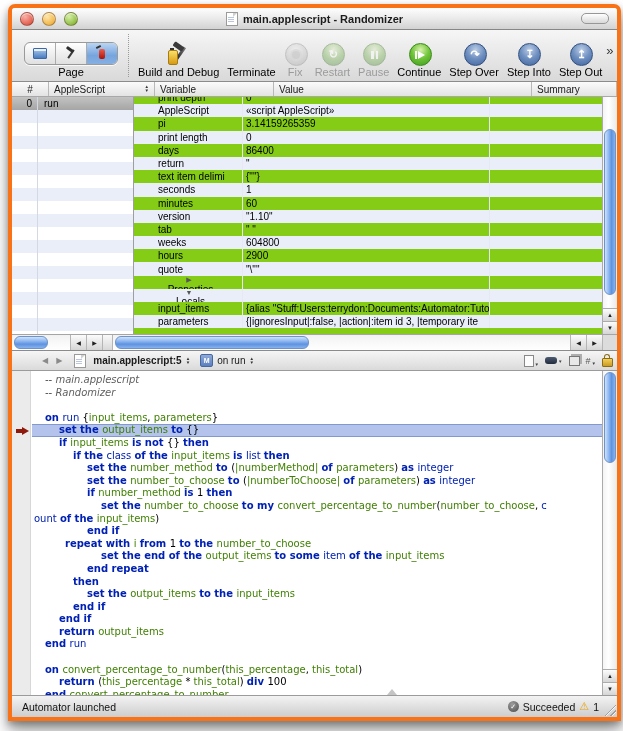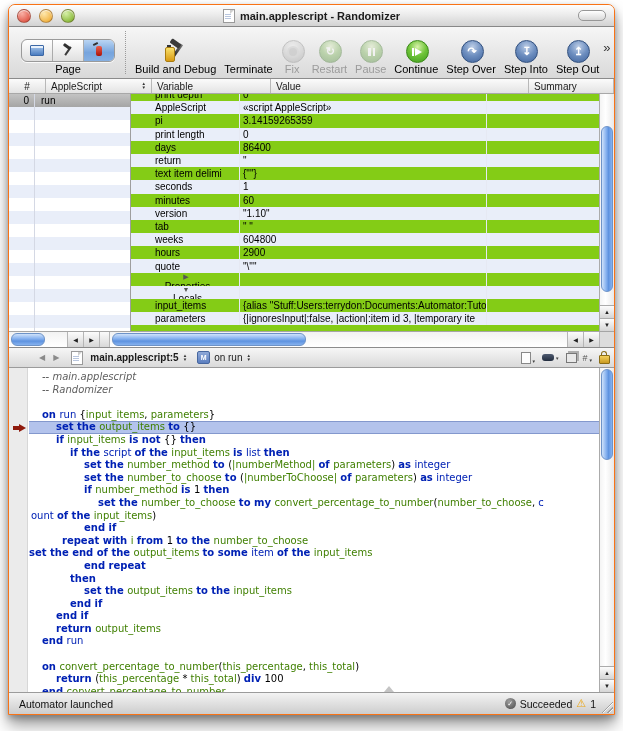--- a/index.html
+++ b/index.html
@@ -1,19 +1,19 @@
 <!DOCTYPE html>
 <html><head>
 <meta charset="utf-8">
 <style>
   html,body{margin:0;padding:0;}
   body{width:623px;height:731px;background:#fff;position:relative;overflow:hidden;
        font-family:"Liberation Sans",sans-serif;-webkit-font-smoothing:antialiased;}
   .window{position:absolute;left:8px;top:4px;width:605px;height:709px;
-    border:1px solid #f97316;border-radius:7px 7px 0 0;overflow:hidden;
+    border:4px solid #f97316;border-radius:7px 7px 0 0;overflow:hidden;
     box-shadow:0 10px 16px rgba(0,0,0,.4),0 3px 6px rgba(0,0,0,.25);
     display:flex;flex-direction:column;background:#ececec;}
 
   
   .titlebar{height:21px;flex:none;position:relative;display:flex;align-items:center;padding:0 8px;
     background:linear-gradient(#fefefe,#ececec 45%,#d2d2d2);border-bottom:1px solid #878787;}
   .traffic{display:flex;gap:8px;z-index:2;}
   .light{width:12px;height:12px;border-radius:50%;border:1px solid rgba(60,30,20,.35);
     box-shadow:inset 0 1px 1px rgba(255,255,255,.75);}
   .light.r{background:radial-gradient(circle at 35% 30%,#f9b0a5,#d93f2e);}
@@ -587,29 +587,29 @@
   <div class="editor">
     <div class="gutter"></div>
     <div class="code-wrap">
       <div class="code-lines">
           <div class="cline" style="padding-left: 13px;"><span class="seg-c">-- main.applescript</span></div>
           <div class="cline" style="padding-left: 13px;"><span class="seg-c">-- Randomizer</span></div>
           <div class="cline"></div>
           <div class="cline" style="padding-left: 13px;"><span class="seg-k">on </span><span class="seg-t">run </span><span class="seg-p">{</span><span class="seg-v">input_items</span><span class="seg-p">, </span><span class="seg-v">parameters</span><span class="seg-p">}</span></div>
           <div class="cline hl" style="padding-left: 27px;"><span class="exec-arrow"></span><span class="seg-k">set the </span><span class="seg-v">output_items </span><span class="seg-k">to </span><span class="seg-p">{}</span></div>
           <div class="cline" style="padding-left: 27px;"><span class="seg-k">if </span><span class="seg-v">input_items </span><span class="seg-k">is not </span><span class="seg-p">{} </span><span class="seg-k">then</span></div>
-          <div class="cline" style="padding-left: 41px;"><span class="seg-k">if the </span><span class="seg-t">script </span><span class="seg-k">of the </span><span class="seg-v">input_items </span><span class="seg-k">is </span><span class="seg-t">list </span><span class="seg-k">then</span></div>
+          <div class="cline" style="padding-left: 41px;"><span class="seg-k">if the </span><span class="seg-t">class </span><span class="seg-k">of the </span><span class="seg-v">input_items </span><span class="seg-k">is </span><span class="seg-t">list </span><span class="seg-k">then</span></div>
           <div class="cline" style="padding-left: 55px;"><span class="seg-k">set the </span><span class="seg-v">number_method </span><span class="seg-k">to </span><span class="seg-p">(</span><span class="seg-v">|numberMethod| </span><span class="seg-k">of </span><span class="seg-v">parameters</span><span class="seg-p">) </span><span class="seg-k">as </span><span class="seg-t">integer</span></div>
           <div class="cline" style="padding-left: 55px;"><span class="seg-k">set the </span><span class="seg-v">number_to_choose </span><span class="seg-k">to </span><span class="seg-p">(</span><span class="seg-v">|numberToChoose| </span><span class="seg-k">of </span><span class="seg-v">parameters</span><span class="seg-p">) </span><span class="seg-k">as </span><span class="seg-t">integer</span></div>
           <div class="cline" style="padding-left: 55px;"><span class="seg-k">if </span><span class="seg-v">number_method </span><span class="seg-k">is </span><span class="seg-p">1 </span><span class="seg-k">then</span></div>
           <div class="cline" style="padding-left: 69px;"><span class="seg-k">set the </span><span class="seg-v">number_to_choose </span><span class="seg-k">to my </span><span class="seg-v">convert_percentage_to_number</span><span class="seg-p">(</span><span class="seg-v">number_to_choose</span><span class="seg-p">, </span><span class="seg-t">c</span></div>
           <div class="cline" style="padding-left: 2px;"><span class="seg-t">ount </span><span class="seg-k">of the </span><span class="seg-v">input_items</span><span class="seg-p">)</span></div>
           <div class="cline" style="padding-left: 55px;"><span class="seg-k">end if</span></div>
           <div class="cline" style="padding-left: 33px;"><span class="seg-k">repeat with </span><span class="seg-v">i </span><span class="seg-k">from </span><span class="seg-p">1 </span><span class="seg-k">to the </span><span class="seg-v">number_to_choose</span></div>
-          <div class="cline" style=""><span class="seg-k">set the end of the </span><span class="seg-v">output_items </span><span class="seg-k">to some </span><span class="seg-t">item </span><span class="seg-k">of the </span><span class="seg-v">input_items</span></div>
+          <div class="cline" style="padding-left: 69px;"><span class="seg-k">set the end of the </span><span class="seg-v">output_items </span><span class="seg-k">to some </span><span class="seg-t">item </span><span class="seg-k">of the </span><span class="seg-v">input_items</span></div>
           <div class="cline" style="padding-left: 55px;"><span class="seg-k">end repeat</span></div>
           <div class="cline" style="padding-left: 41px;"><span class="seg-k">then</span></div>
           <div class="cline" style="padding-left: 55px;"><span class="seg-k">set the </span><span class="seg-v">output_items </span><span class="seg-k">to the </span><span class="seg-v">input_items</span></div>
           <div class="cline" style="padding-left: 41px;"><span class="seg-k">end if</span></div>
           <div class="cline" style="padding-left: 27px;"><span class="seg-k">end if</span></div>
           <div class="cline" style="padding-left: 27px;"><span class="seg-k">return </span><span class="seg-v">output_items</span></div>
           <div class="cline" style="padding-left: 13px;"><span class="seg-k">end </span><span class="seg-t">run</span></div>
           <div class="cline"></div>
           <div class="cline" style="padding-left: 13px;"><span class="seg-k">on </span><span class="seg-v">convert_percentage_to_number</span><span class="seg-p">(</span><span class="seg-v">this_percentage</span><span class="seg-p">, </span><span class="seg-v">this_total</span><span class="seg-p">)</span></div>
           <div class="cline" style="padding-left: 27px;"><span class="seg-k">return </span><span class="seg-p">(</span><span class="seg-v">this_percentage</span><span class="seg-p"> * </span><span class="seg-v">this_total</span><span class="seg-p">) </span><span class="seg-k">div </span><span class="seg-p">100</span></div>

